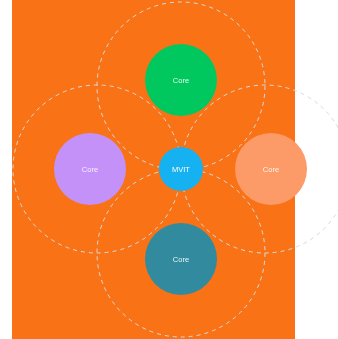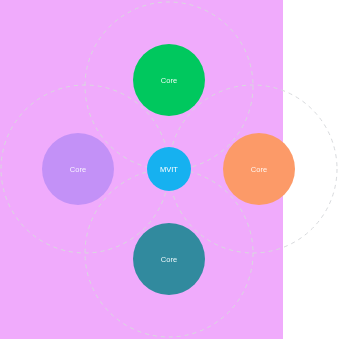--- a/index.html
+++ b/index.html
@@ -10,21 +10,22 @@
   body {
     width: 338px;
     height: 339px;
     font-family: "Liberation Sans", sans-serif;
     overflow: hidden;
   }
   #diagram-canvas {
     position: relative;
     width: 283px;
     height: 339px;
-    background: #f0abfc;
+    background: #f97316;
+    margin-left: 12px;
   }
   #diagram-svg {
     position: absolute;
     left: 0;
     top: 0;
     width: 338px;
     height: 339px;
     display: block;
   }
   .node-label {

